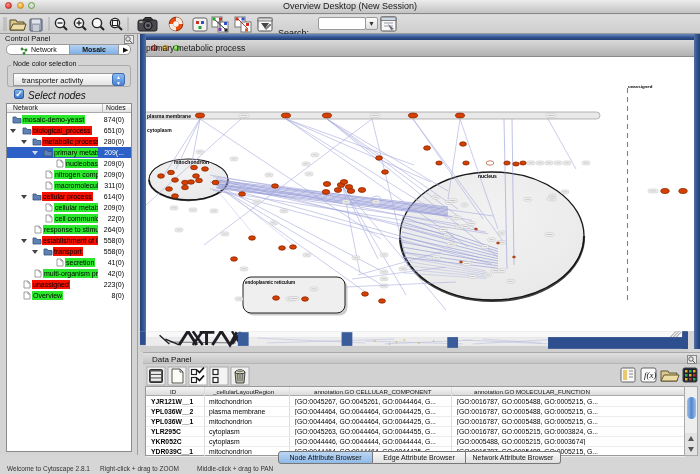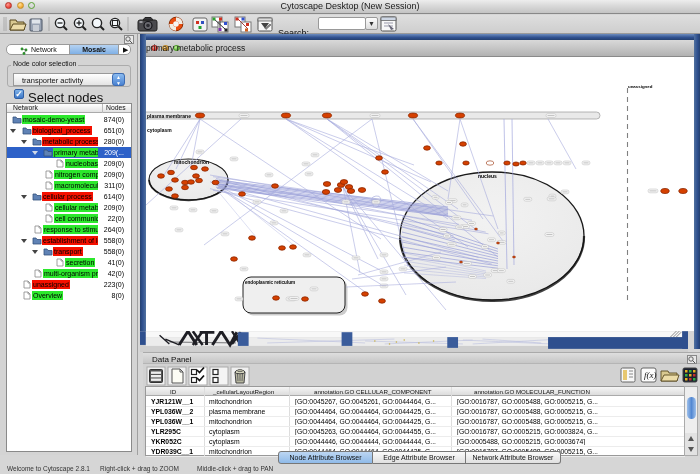--- a/index.html
+++ b/index.html
@@ -22,21 +22,21 @@
 #cphead{left:0;top:0;width:137px;height:11px;font-size:7.5px;color:#111;padding-left:5px;}
 #cptabs{left:6px;top:10px;width:125px;height:11px;background:#fff;border:1px solid #9a9a9a;border-radius:5px;font-size:7px;color:#111;}
 #tabmosaic{left:62px;top:0;width:50px;height:9px;background:linear-gradient(#b5d2f1,#7fb0e6);border-left:1px solid #9a9a9a;border-right:1px solid #9a9a9a;text-align:center;line-height:9px;font-weight:bold;}
 #tabarr{left:116px;top:1px;font-size:7px;}
 #groupbox{left:7px;top:31px;width:124px;height:22px;border:1px solid #ababab;border-radius:3px;}
 #grouplbl{left:11px;top:26px;font-size:7px;color:#111;background:#d4d4d4;padding:0 2px;}
 #combo{left:13px;top:39px;width:111px;height:13px;background:linear-gradient(#ffffff,#e3e3e3);border:1px solid #999;border-radius:0;font-size:7.5px;color:#111;}
 #combotext{left:8px;top:2px;}
 #combobtn{left:98px;top:-1px;width:13px;height:13px;background:linear-gradient(#8cbcf0,#4a82d2);border:1px solid #3c6cb4;border-radius:3px;color:#fff;font-size:5px;text-align:center;line-height:6px;}
 #cbx{left:14px;top:55px;width:10px;height:10px;background:linear-gradient(#7fb2e8,#3d78c8);border:1px solid #2f5fa5;border-radius:2px;color:#fff;font-size:9px;line-height:9px;text-align:center;font-weight:bold;}
-#cbxlbl{left:28px;top:56px;font-size:13px;color:#111;}
+#cbxlbl{left:28px;top:56px;font-size:10px;color:#111;font-style:italic;}
 #treewrap{left:6px;top:69px;width:126px;height:349px;background:#fff;border:1px solid #8a8a8a;}
 #treeheader{left:0;top:0;width:124px;height:9px;background:linear-gradient(#ffffff,#e2e2e2);border-bottom:1px solid #aaa;font-size:6.8px;color:#111;}
 #treeheader .hd1{left:6px;top:0;}
 #treeheader .hd2{left:99px;top:0;}
 #treeheader .hdiv{left:95px;top:0;width:1px;height:9px;background:#bbb;}
 .trow{left:0;width:124px;height:11px;font-size:7px;color:#000;}
 .trow .cnt{position:absolute;right:7px;top:2px;font-size:7px;}
 .trow .lbl{position:absolute;top:1px;padding:0 1px;white-space:nowrap;display:inline-block;overflow:hidden;height:9px;line-height:9px;}
 .g{background:#2ce82c;}
 .r{background:#f51000;}
@@ -76,21 +76,21 @@
 #btab2{left:373px;width:93px;border-left:none;}
 #btab3{left:466px;width:95px;border-left:none;border-radius:0 3px 3px 0;}
 
 .status{top:465px;font-size:6.5px;color:#333;}
 </style></head>
 <body>
 <div class="abs" id="titlebar"></div>
 <div class="abs tl" id="tl1"></div>
 <div class="abs tl" id="tl2"></div>
 <div class="abs tl" id="tl3"></div>
-<div class="abs" id="title">Cytoscape Desktop (New Session)</div>
+<div class="abs" id="title">Overview Desktop (New Session)</div>
 <div class="abs" id="toolbar"></div>
 <svg class="abs" id="toolicons" style="left:0;top:14px;" width="400" height="20" viewBox="0 0 400 20">
   <line x1="4" y1="3" x2="4" y2="17" stroke="#aaa"></line>
     <line x1="6" y1="3" x2="6" y2="17" stroke="#aaa"></line>
   <path d="M10 6 L16 6 L17 8 L24 8 L24 16 L10 16 Z" fill="#d8c890" stroke="#5a4a20" stroke-width="1"></path>
   <path d="M10 16 L13 10 L26 10 L24 16 Z" fill="#ecdca8" stroke="#5a4a20" stroke-width="1"></path>
   <rect x="30" y="5" width="12" height="12" rx="1" fill="#9aa4b4" stroke="#4a5464"></rect>
   <rect x="32" y="5.5" width="8" height="4" fill="#dfe4ea"></rect>
     <rect x="33" y="11" width="6" height="6" fill="#c8cdd5"></rect>
   <line x1="49" y1="3" x2="49" y2="17" stroke="#aaa"></line>
@@ -166,20 +166,21 @@
       <line x1="384" y1="9" x2="393" y2="9" stroke="#99a"></line>
       <line x1="384" y1="12" x2="393" y2="12" stroke="#99a"></line>
       <path d="M388 10 L394 15 L391 16 Z" fill="#667"></path>
     </g>
 </svg>
 <div class="abs" id="searchlbl">Search:</div>
 <div class="abs" id="searchbox"></div>
 <div class="abs" id="searchbtn">▼</div>
 
 <div class="abs" id="cp">
+  <div class="abs" id="cphead">Control Panel</div>
     <svg class="abs" style="left:124px;top:1px;" width="10" height="9">
       <rect x="0.5" y="0.5" width="9" height="8" fill="#e8e8e8" stroke="#888"></rect>
       <circle cx="4" cy="4" r="2.2" fill="none" stroke="#555" stroke-width="0.9"></circle>
       <line x1="5.5" y1="5.5" x2="8" y2="8" stroke="#555" stroke-width="1"></line>
     </svg>
   <div class="abs" id="cptabs">
     <svg class="abs" style="left:13px;top:2px;" width="8" height="8">
         <circle cx="2" cy="2" r="1.4" fill="#2a9a2a"></circle>
         <circle cx="6" cy="3" r="1.4" fill="#2a9a2a"></circle>
         <circle cx="4" cy="6.5" r="1.4" fill="#2a9a2a"></circle>

